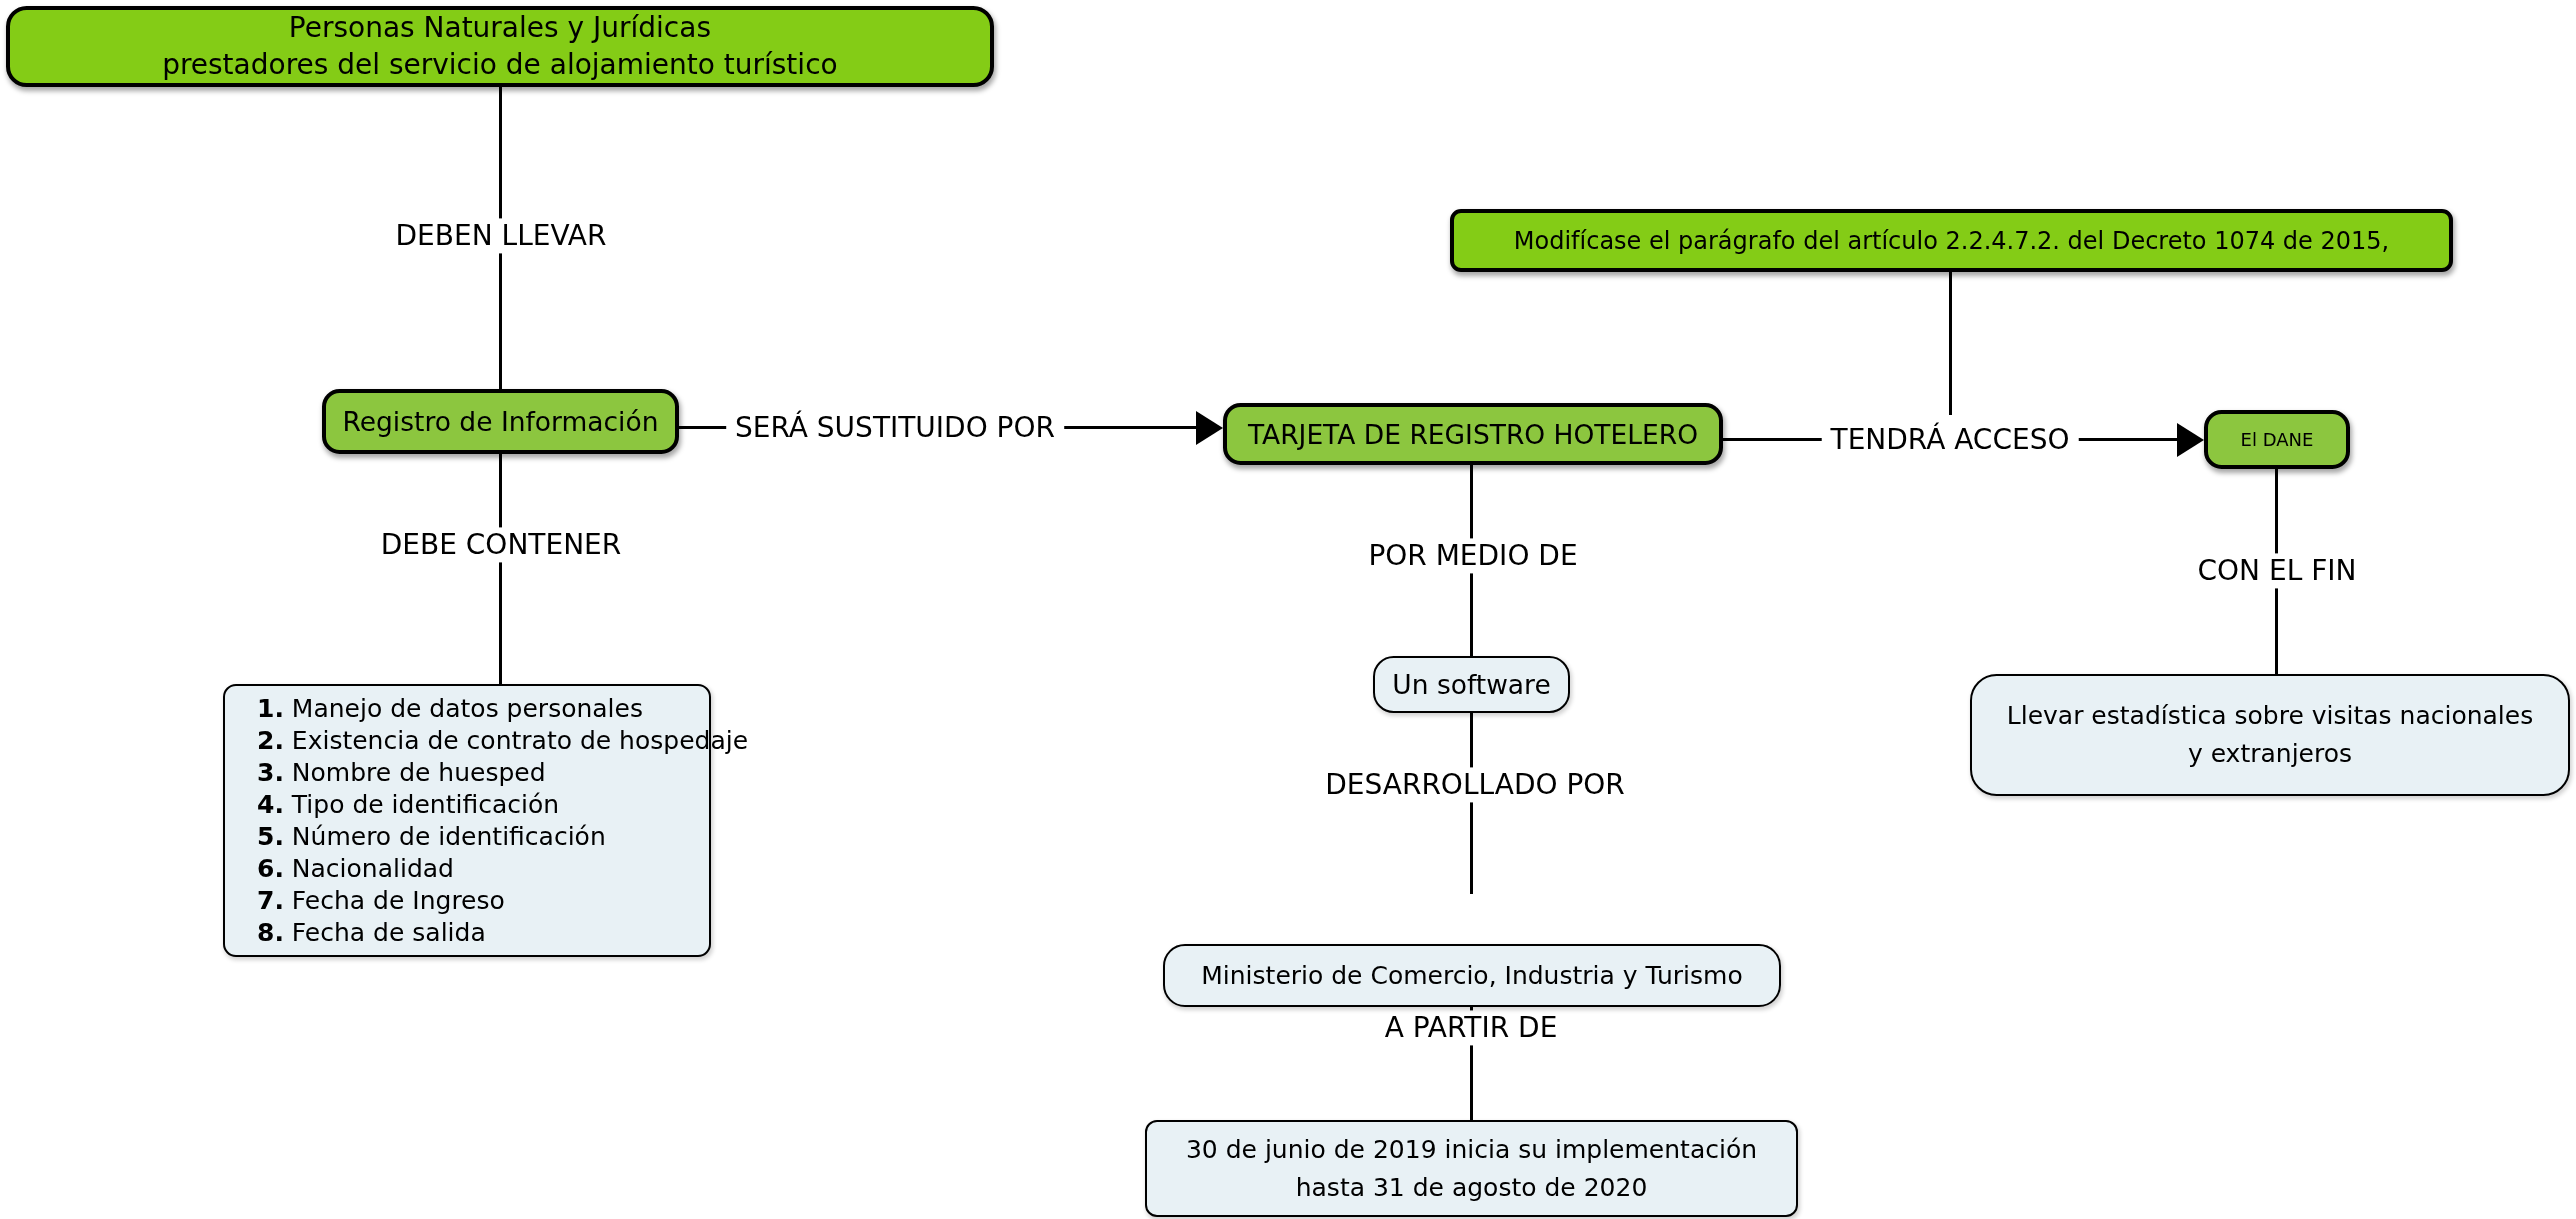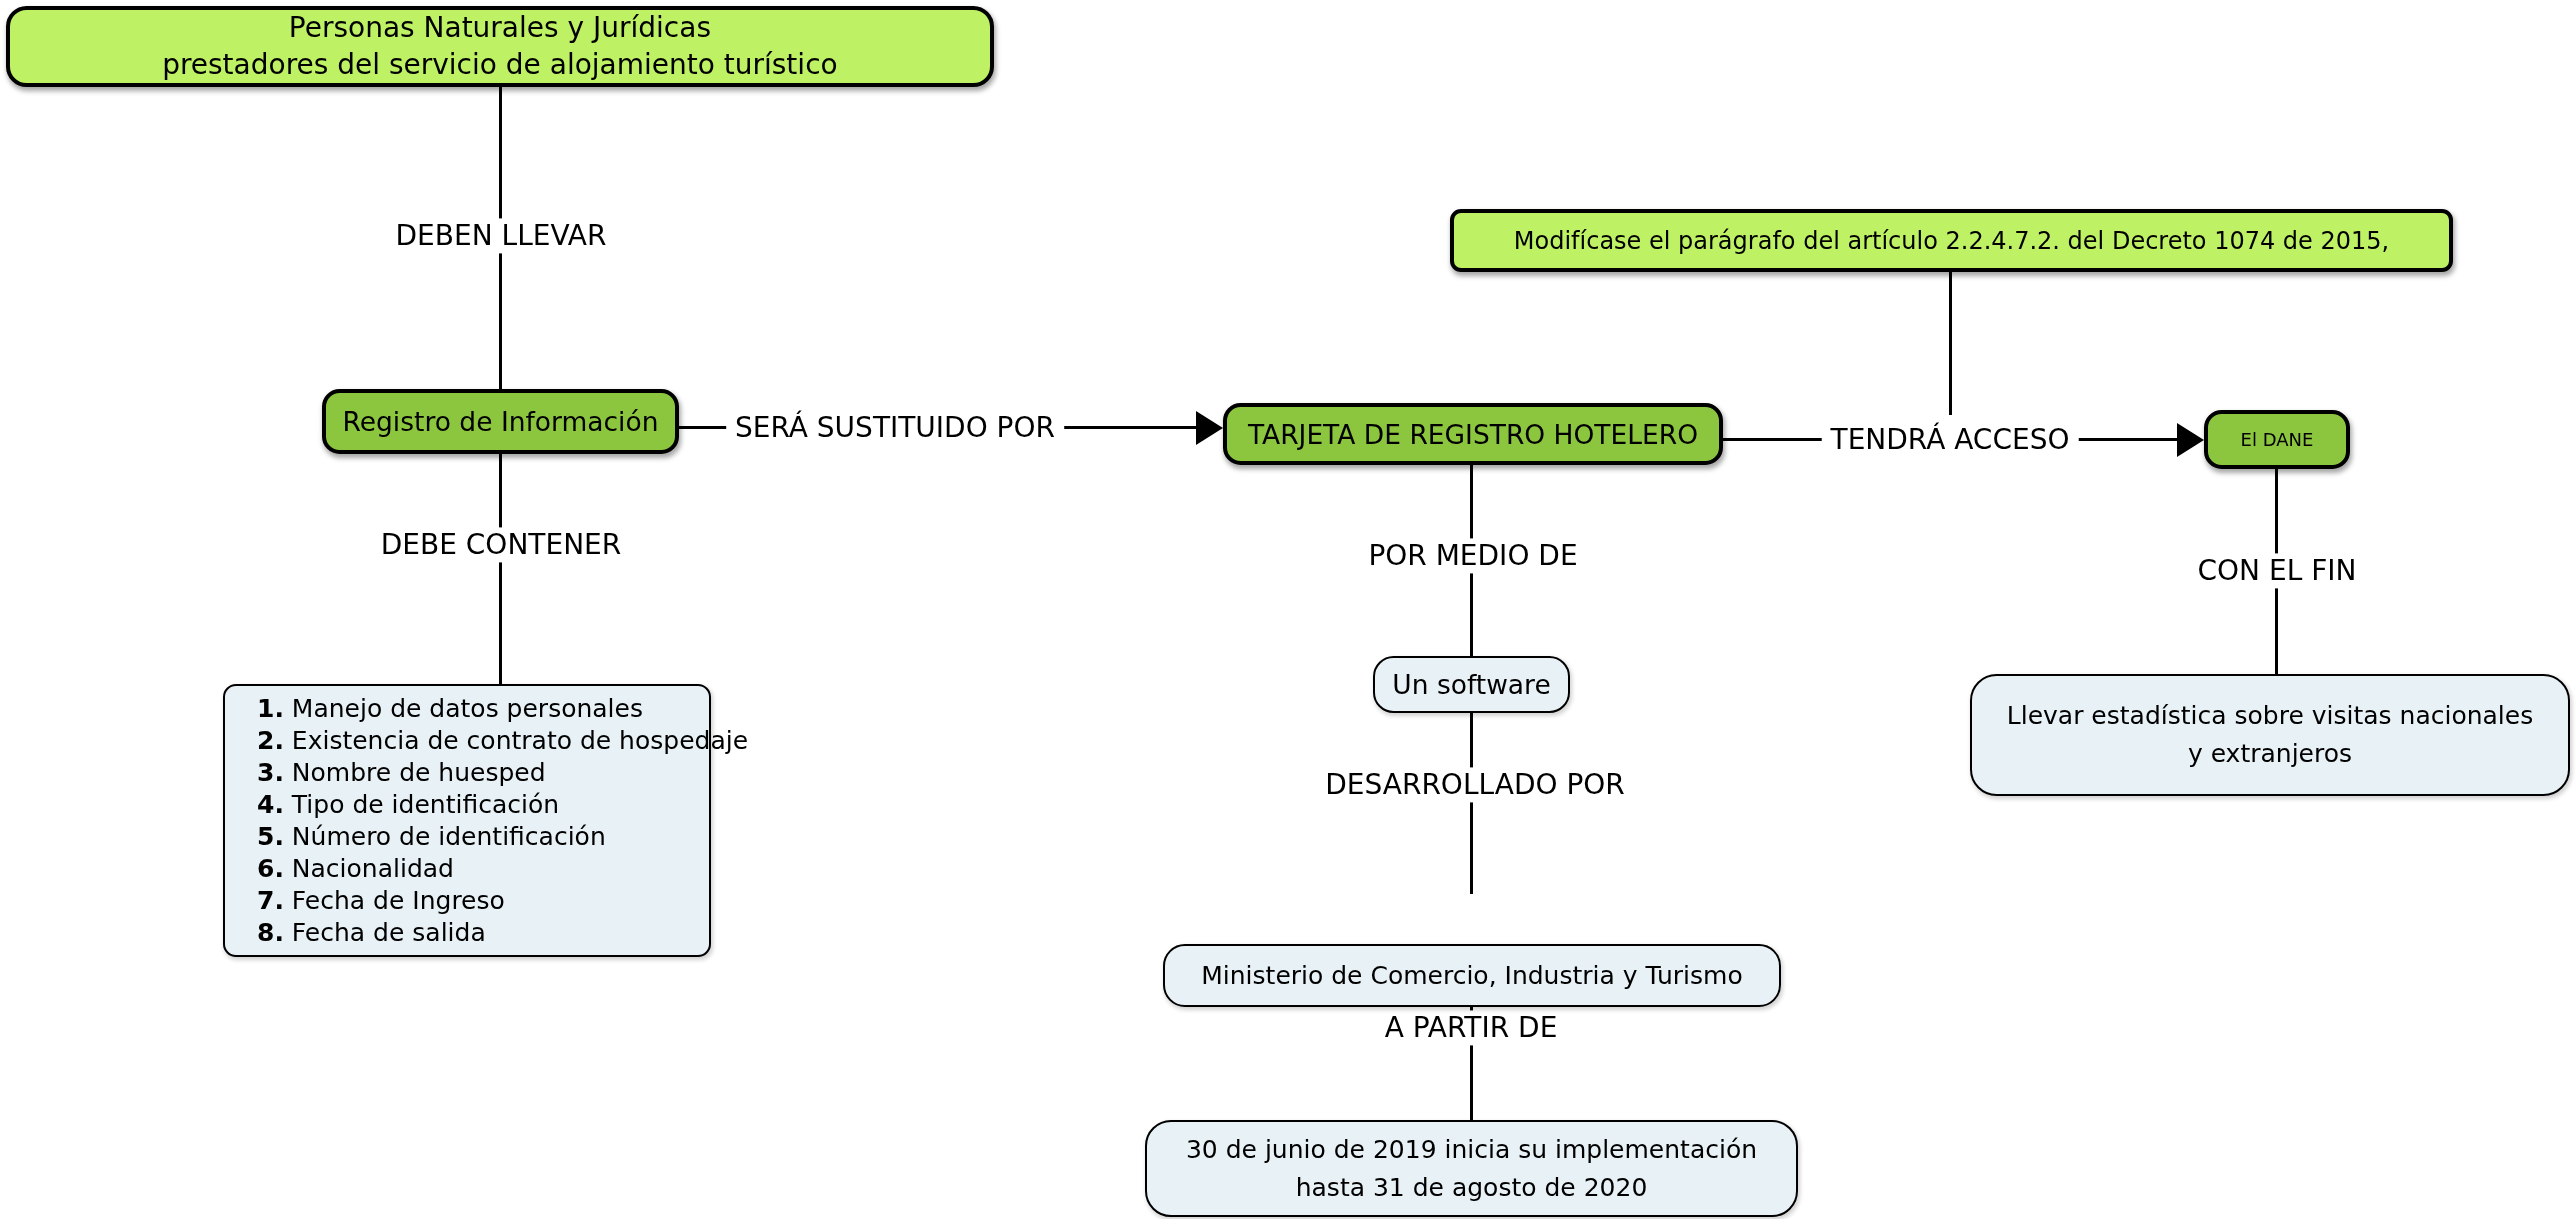--- a/index.html
+++ b/index.html
@@ -15,32 +15,32 @@
   
   .link-label{
     position:absolute;transform:translate(-50%,-50%);z-index:2;
     background:#ffffff;padding:1.5px 8.8px;font-size:28px;white-space:nowrap;line-height:1.15;
   }
   
   .node{
     position:absolute;z-index:3;display:flex;flex-direction:column;align-items:center;justify-content:center;
     text-align:center;border:4.4px solid #000;box-sizing:border-box;white-space:nowrap;
   }
-  .node.orange{background:#bef264;border-radius:20.6px;box-shadow:1.5px 3.7px 5.1px rgba(0,0,0,.35);}
+  .node.orange{background:#84cc16;border-radius:20.6px;box-shadow:1.5px 3.7px 5.1px rgba(0,0,0,.35);}
   .node.green {background:#8CC63F;border-radius:17.6px;box-shadow:1.5px 3.7px 5.1px rgba(0,0,0,.35);}
   .node.light {background:#E8F1F5;border:2.9px solid #000;box-shadow:1.5px 2.9px 4.4px rgba(0,0,0,.18);}
 
   #node-personas{left:5.9px;top:5.9px;width:988px;height:81px;font-size:28px;line-height:37px;}
   #node-registro{left:322px;top:389px;width:357px;height:65px;font-size:26.5px;}
   #node-tarjeta {left:1223px;top:403px;width:500px;height:62px;font-size:26.5px;}
   #node-modificase{left:1450px;top:209px;width:1003px;height:63px;font-size:24px;border-radius:11px;}
   #node-dane{left:2204px;top:410px;width:146px;height:59px;font-size:18px;}
   #node-software{left:1373px;top:656px;width:197px;height:57px;font-size:26.5px;border-radius:20.6px;}
   #node-ministerio{left:1163px;top:944px;width:618px;height:63px;font-size:25px;border-radius:22px;}
-  #node-fechas{left:1145px;top:1120px;width:653px;height:97px;font-size:25px;line-height:38px;border-radius:26px;}
+  #node-fechas{left:1145px;top:1120px;width:653px;height:97px;font-size:25px;line-height:38px;border-radius:12px;}
   #node-estadistica{left:1970px;top:674px;width:600px;height:122px;font-size:25px;line-height:38px;border-radius:26.5px;}
 
   #node-lista{
     left:223px;top:684px;width:488px;height:273px;border-radius:13px;
     align-items:flex-start;justify-content:center;padding:10.3px 17.6px 10.3px 32px;
     font-size:25px;line-height:32px;text-align:left;
   }
   .list-row{white-space:nowrap;}
   .list-num{font-weight:bold;}
 

